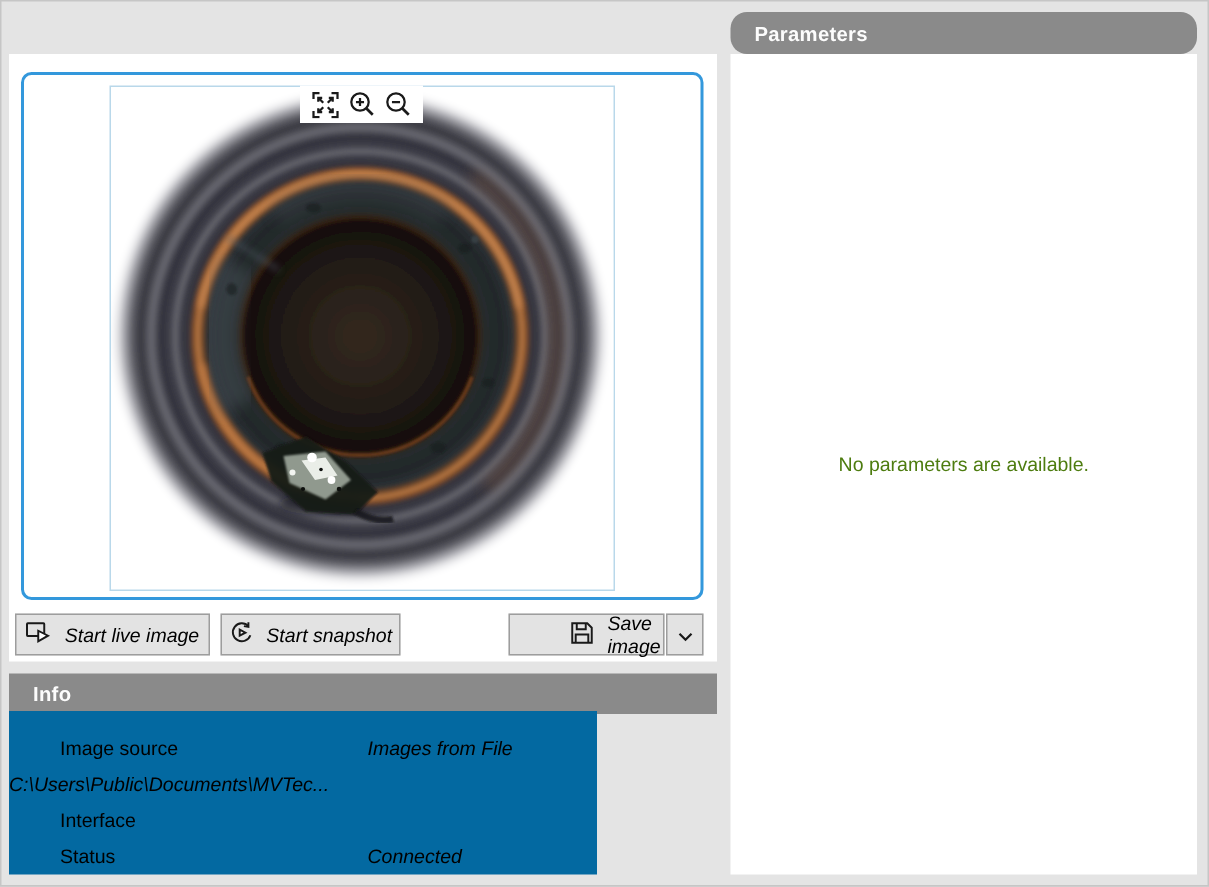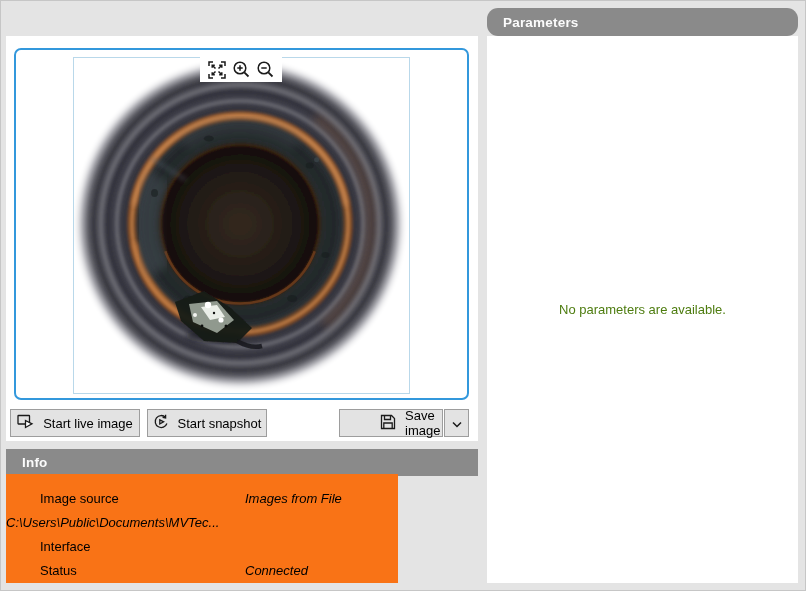--- a/index.html
+++ b/index.html
@@ -10,42 +10,42 @@
   }
   .panel-header{
     position:absolute;background:#8a8a8a;color:#fcfcfc;
     font-size:13.5px;font-weight:bold;display:flex;align-items:center;
     padding-left:16px;box-sizing:border-box;letter-spacing:.2px;
   }
   .hdr-image{left:6px;top:8px;width:472px;height:28px;}
   .hdr-params{left:487px;top:8px;width:311px;height:28px;border-radius:11px;}
   .hdr-info{left:6px;top:449px;width:472px;height:27px;}
   .image-body{position:absolute;left:6px;top:36px;width:472px;height:405px;background:#fff;}
-  .info-body{position:absolute;left:6px;top:474px;width:392px;height:109px;background:#f97316;}
+  .info-body{position:absolute;left:6px;top:474px;width:392px;height:109px;background:#0369a1;}
   .params-body{
     position:absolute;left:487px;top:36px;width:311px;height:547px;background:#fff;
     display:flex;align-items:center;justify-content:center;font-size:13px;color:#4d7c0f;
   }
   .image-box{
     position:absolute;left:14px;top:48px;width:455px;height:352px;
     border:2px solid #3398dc;border-radius:7px;background:#fff;box-sizing:border-box;
   }
   .image-frame{
     position:absolute;left:73px;top:57px;width:337px;height:337px;
     border:1px solid #b9d8ea;box-sizing:border-box;background:#fff;
   }
   .frame-toolbar{
     position:absolute;left:200px;top:57px;width:82px;height:25px;background:#fff;
     display:flex;align-items:center;justify-content:center;gap:5px;z-index:3;
   }
   .tb-icon{width:19px;height:19px;display:inline-flex;align-items:center;justify-content:center;cursor:pointer;}
   .btn{
     position:absolute;top:409px;height:28px;display:flex;align-items:center;justify-content:center;
     gap:9px;background:#e3e3e3;border:1px solid #9d9d9d;font-size:13px;color:#000;
-    box-sizing:border-box;cursor:pointer;
+    box-sizing:border-box;cursor:pointer;font-style:italic;
   }
   .btn-live{left:10px;width:130px;}
   .btn-snapshot{left:147px;width:120px;}
   .btn-save{left:339px;width:104px;padding-left:40px;}
   .btn-more{left:444px;width:25px;}
   .info-rows{padding-top:12px;}
   .info-row{display:flex;height:24px;align-items:center;font-size:13px;color:#000;}
   .info-label{margin-left:34px;width:205px;}
   .info-value{flex:1;white-space:nowrap;overflow:hidden;font-style:italic;}
 </style>

